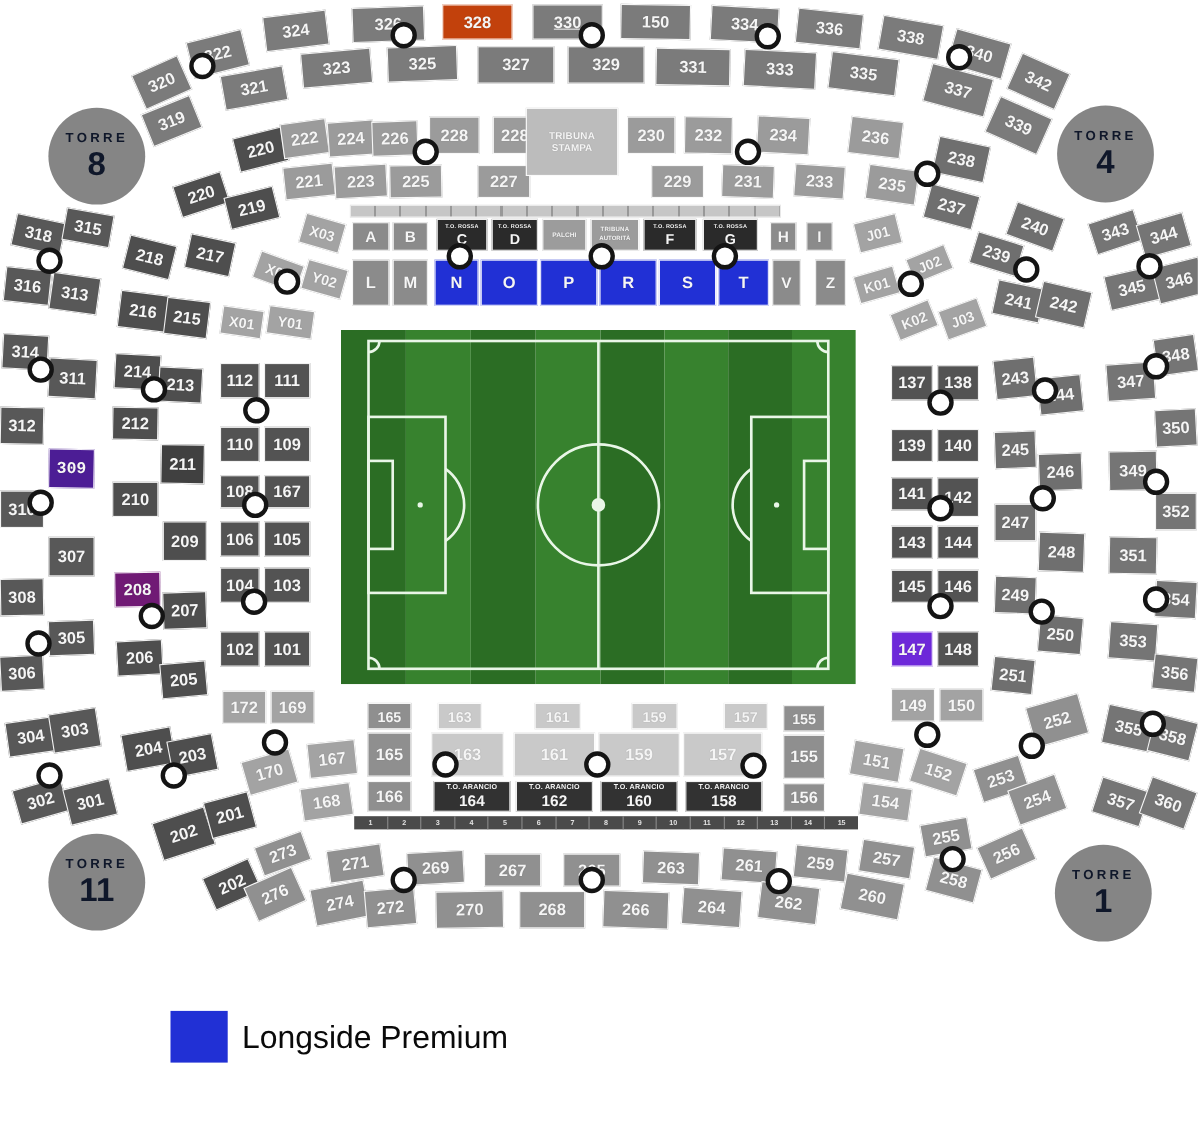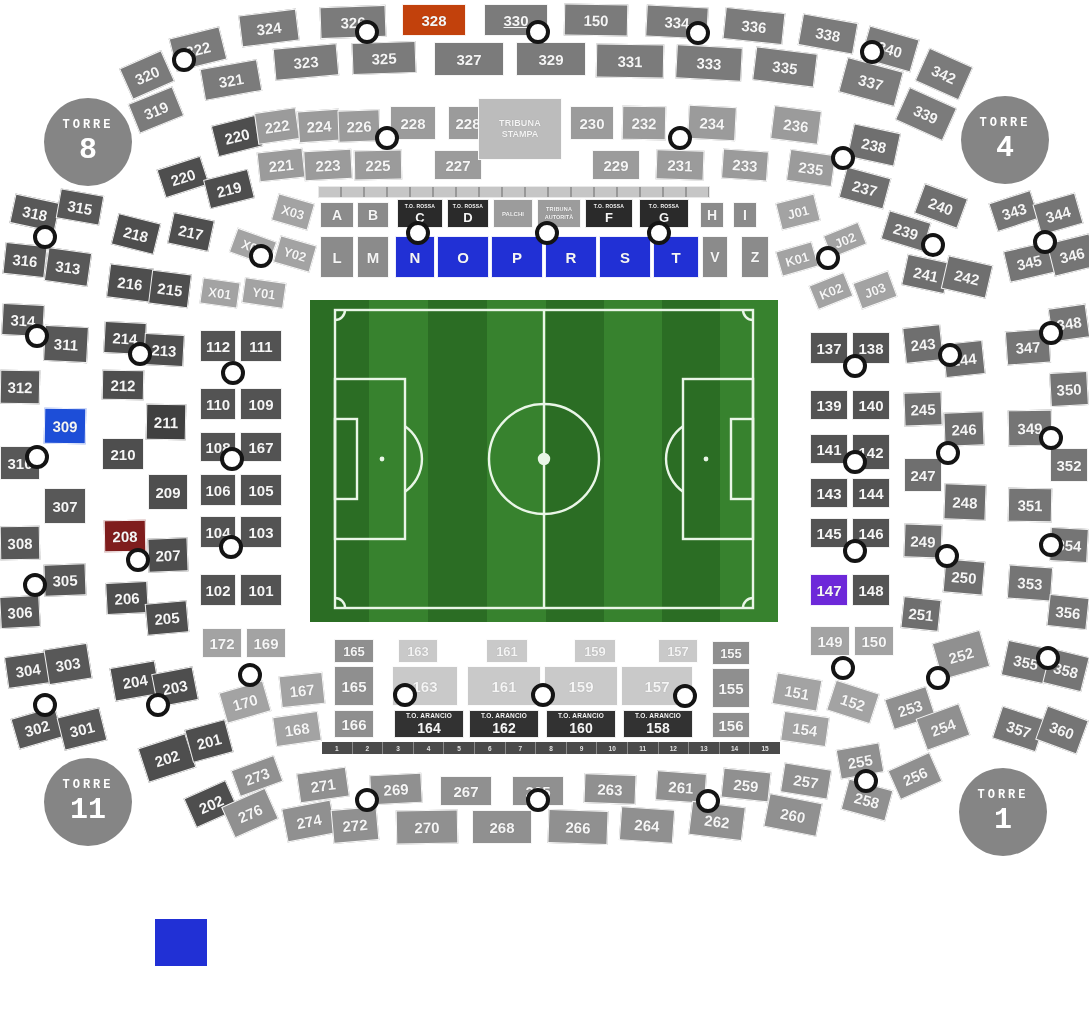--- a/index.html
+++ b/index.html
@@ -5,21 +5,21 @@
   html,body{margin:0;padding:0;background:#fff;}
   #stage{position:relative;width:1089px;height:1032px;background:#ffffff;overflow:hidden;
          font-family:"Liberation Sans",sans-serif;}
   .sec{position:absolute;box-sizing:border-box;display:flex;flex-direction:column;
        align-items:center;justify-content:center;color:#f5f5f5;font-weight:700;
        border:1px solid rgba(255,255,255,.92);line-height:1;text-align:center;
        font-size:15px;text-shadow:0 0 1px rgba(0,0,0,.25);}
   .sec .sub{font-size:5px;letter-spacing:.2px;white-space:nowrap;margin-bottom:2px;font-weight:700;}
   .sec .main{display:block;}
   .tower{position:absolute;width:88px;height:88px;border-radius:50%;background:#858585;
-         color:#ffffff;display:flex;flex-direction:column;align-items:center;justify-content:center;font-family:Liberation Mono, monospace;}
+         color:#0f172a;display:flex;flex-direction:column;align-items:center;justify-content:center;}
   .tower .tname{font-size:12px;font-weight:700;letter-spacing:3px;}
   .tower .tnum{font-size:30px;font-weight:700;margin-top:1px;}
   .marker{position:absolute;width:16px;height:16px;border-radius:50%;background:#fff;
           border:4px solid #141414;transform:translate(-50%,-50%);}
   .tickstrip{position:absolute;background:repeating-linear-gradient(90deg,#c6c6c6 0 21px,#989898 21px 23px);
              border:1px solid #e8e8e8;}
   .numstrip{position:absolute;display:flex;background:#4a4a4a;}
   .numstrip .cell{flex:1;display:flex;align-items:center;justify-content:center;
                   color:#e3e3e3;font-size:6.5px;font-weight:700;border-right:1px solid #8a8a8a;}
   .numstrip .cell:last-child{border-right:none;}
@@ -76,20 +76,21 @@
       <div class="cell">9</div>
       <div class="cell">10</div>
       <div class="cell">11</div>
       <div class="cell">12</div>
       <div class="cell">13</div>
       <div class="cell">14</div>
       <div class="cell">15</div>
     </div>
 
   <div class="legend-swatch" style="left: 155px; top: 919px; width: 52px; height: 47px; background: rgb(33, 48, 213);"></div>
+  <div class="legend-label" style="left:220px;top:928px">Longside Premium</div>
 <div class="sec" style="left: 124px; top: 58px; width: 46px; height: 34px; background: rgb(123, 123, 123); transform: rotate(-24deg);">
       <div class="main">320</div>
     </div>
     <div class="sec" style="left: 172px; top: 32px; width: 52px; height: 34px; background: rgb(123, 123, 123); transform: rotate(-14deg);">
       <div class="main">322</div>
     </div>
     <div class="sec" style="left: 240px; top: 12px; width: 58px; height: 32px; background: rgb(123, 123, 123); transform: rotate(-7deg);">
       <div class="main">324</div>
     </div>
     <div class="sec" style="left: 320px; top: 6px; width: 66px; height: 32px; background: rgb(123, 123, 123); transform: rotate(-2deg);">
@@ -166,21 +167,21 @@
     </div>
     <div class="sec" style="left: 2px; top: 304px; width: 42px; height: 32px; background: rgb(88, 88, 88); transform: rotate(3deg);">
       <div class="main">314</div>
     </div>
     <div class="sec" style="left: 44px; top: 326px; width: 44px; height: 36px; background: rgb(88, 88, 88); transform: rotate(3deg);">
       <div class="main">311</div>
     </div>
     <div class="sec" style="left: 0px; top: 370px; width: 40px; height: 34px; background: rgb(88, 88, 88); transform: rotate(1deg);">
       <div class="main">312</div>
     </div>
-    <div class="sec" style="left: 44px; top: 408px; width: 42px; height: 36px; background: #1d4ed8; transform: rotate(1deg);">
+    <div class="sec" style="left: 44px; top: 408px; width: 42px; height: 36px; background: #4c1d95; transform: rotate(1deg); font-family: Liberation Mono, monospace;">
       <div class="main">309</div>
     </div>
     <div class="sec" style="left: 0px; top: 446px; width: 40px; height: 34px; background: rgb(88, 88, 88);">
       <div class="main">310</div>
     </div>
     <div class="sec" style="left: 44px; top: 488px; width: 42px; height: 36px; background: rgb(88, 88, 88);">
       <div class="main">307</div>
     </div>
     <div class="sec" style="left: 0px; top: 526px; width: 40px; height: 34px; background: rgb(88, 88, 88); transform: rotate(-1deg);">
       <div class="main">308</div>
@@ -401,21 +402,21 @@
     </div>
     <div class="sec" style="left: 146px; top: 404px; width: 40px; height: 36px; background: #404040; transform: rotate(1deg);">
       <div class="main">211</div>
     </div>
     <div class="sec" style="left: 102px; top: 438px; width: 42px; height: 32px; background: rgb(78, 78, 78);">
       <div class="main">210</div>
     </div>
     <div class="sec" style="left: 148px; top: 474px; width: 40px; height: 36px; background: rgb(78, 78, 78);">
       <div class="main">209</div>
     </div>
-    <div class="sec" style="left: 104px; top: 520px; width: 42px; height: 32px; background: #7f1d1d; transform: rotate(-1deg);">
+    <div class="sec" style="left: 104px; top: 520px; width: 42px; height: 32px; background: #701a75; transform: rotate(-1deg);">
       <div class="main">208</div>
     </div>
     <div class="sec" style="left: 148px; top: 538px; width: 40px; height: 34px; background: rgb(78, 78, 78); transform: rotate(-2deg);">
       <div class="main">207</div>
     </div>
     <div class="sec" style="left: 106px; top: 582px; width: 42px; height: 32px; background: rgb(78, 78, 78); transform: rotate(-3deg);">
       <div class="main">206</div>
     </div>
     <div class="sec" style="left: 146px; top: 602px; width: 42px; height: 32px; background: rgb(78, 78, 78); transform: rotate(-5deg);">
       <div class="main">205</div>

